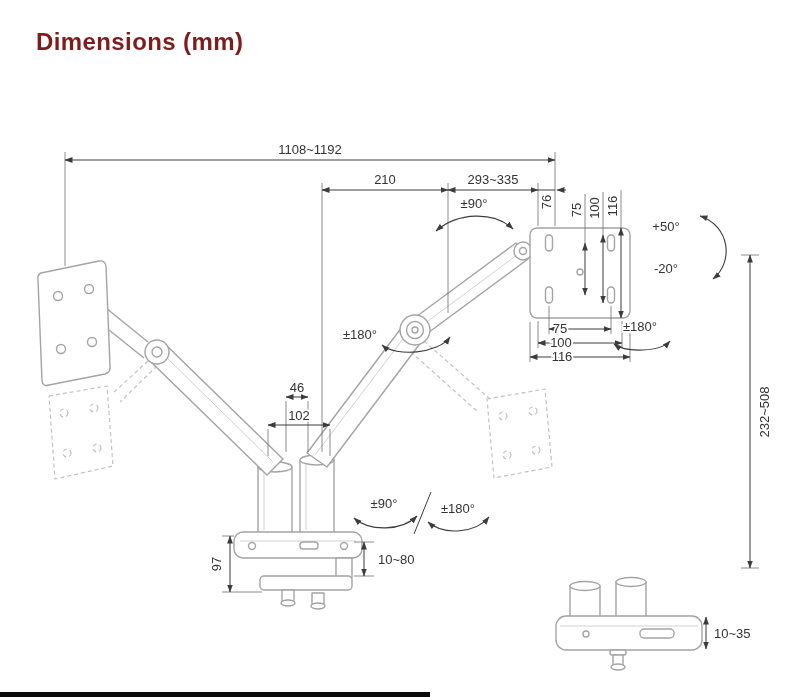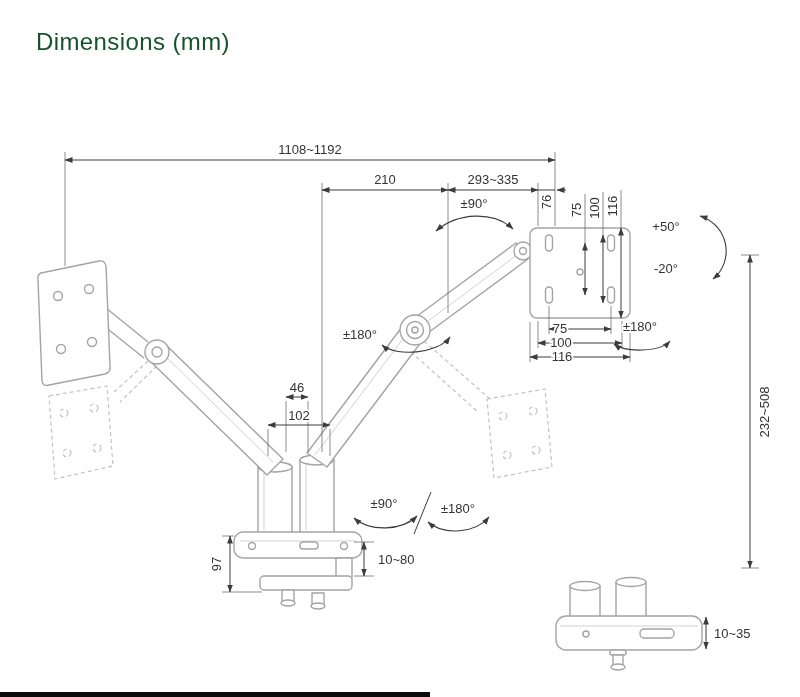--- a/index.html
+++ b/index.html
@@ -1,17 +1,17 @@
 <!DOCTYPE html>
 <html><head>
 <meta charset="utf-8">
 <style>
   html,body{margin:0;padding:0;background:#fff;}
   .canvas{position:relative;width:800px;height:697px;background:#fff;overflow:hidden;font-family:"Liberation Sans",sans-serif;}
-  .title{position:absolute;left:36px;top:28px;font-size:24px;font-weight:400;color:#14532d;letter-spacing:.4px;text-align:center;}
+  .title{position:absolute;left:36px;top:28px;font-size:24px;font-weight:700;color:#7f1d1d;letter-spacing:.4px;text-align:center;}
   svg{position:absolute;left:0;top:0;}
   .dl{stroke:#3c3c3c;stroke-width:1;fill:none;}
   .arc{stroke:#3c3c3c;stroke-width:1.1;fill:none;}
   .ext{stroke:#707070;stroke-width:.8;fill:none;}
   .dr{stroke:#a4a4a4;stroke-width:1.4;fill:none;stroke-linejoin:round;}
   .drf{stroke:#a4a4a4;stroke-width:1.4;fill:#fff;stroke-linejoin:round;}
   .gh{stroke:#c2c2c2;stroke-width:1.2;fill:none;stroke-dasharray:4 3;stroke-linejoin:round;}
   .in{stroke:#d2d2d2;stroke-width:1;fill:none;}
   .dim{font-size:13px;fill:#333;stroke:#fff;stroke-width:3.5px;paint-order:stroke;font-family:"Liberation Sans",sans-serif;}
   .bottom-bar{position:absolute;left:0;bottom:0;width:430px;height:5px;background:#0b0b0b;}

